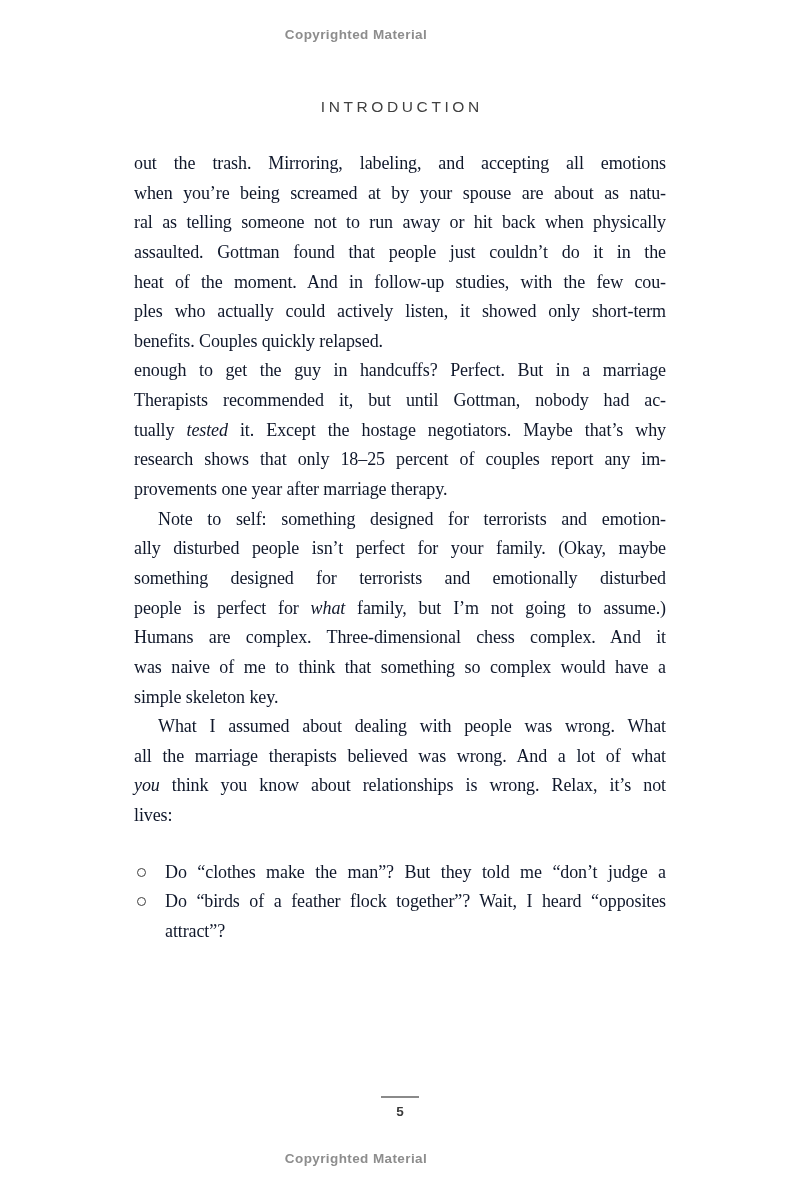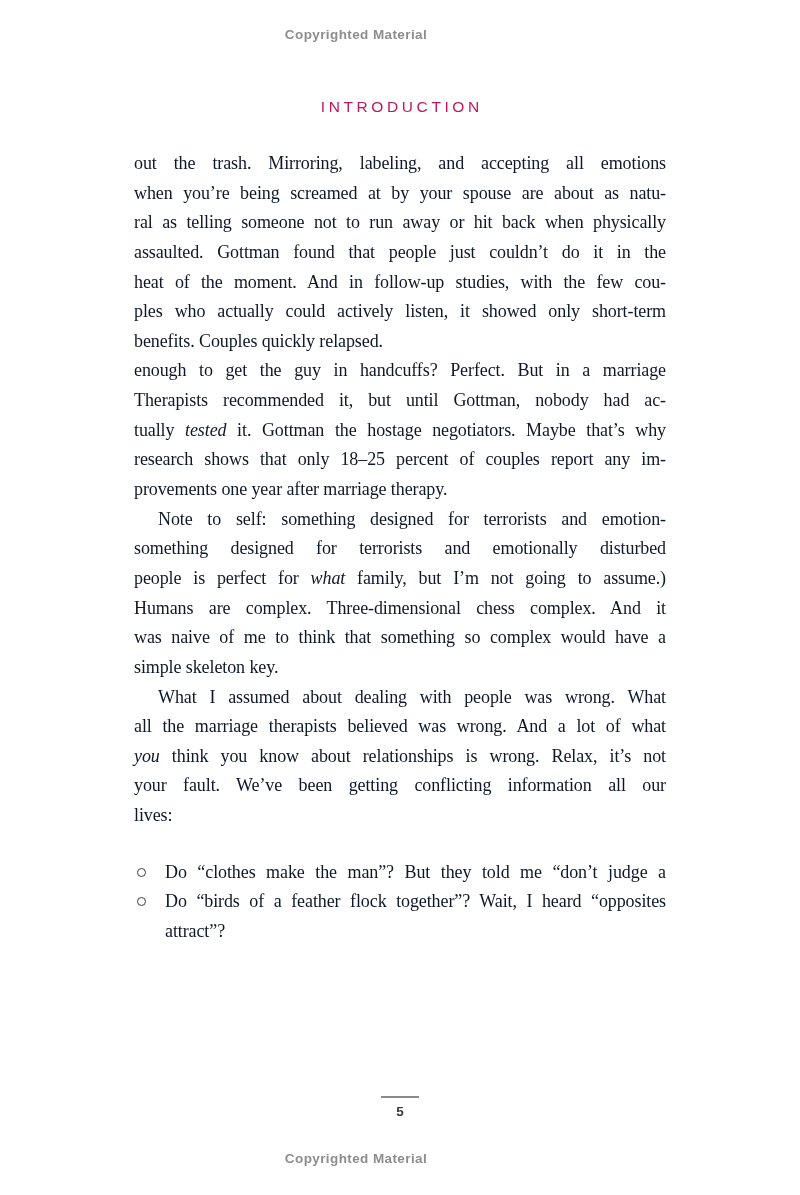--- a/index.html
+++ b/index.html
@@ -19,21 +19,21 @@
     color: #8d8d8d;
   }
   .notice-top { top: 27px; }
   .notice-bottom { top: 1151px; }
   .chapter-heading {
     position: absolute; top: 98px; left: 0; width: 800px;
     text-align: center;
     font-family: "Liberation Sans", sans-serif;
     font-size: 15.5px; font-weight: 400;
     letter-spacing: 3.6px;
-    color: #be185d;
+    color: #404040;
     text-indent: 3.6px; 
   }
   .body-text {
     position: absolute;
     left: 134px; width: 532px; top: 149px;
     font-size: 18px;
     letter-spacing: -0.1px;
     color: #0f172a;
   }
   .para { margin: 0; }
@@ -86,37 +86,37 @@
       <div class="line"><span>when you’re being screamed at by your spouse are about as natu-</span></div>
       <div class="line"><span>ral as telling someone not to run away or hit back when physically</span></div>
       <div class="line"><span>assaulted. Gottman found that people just couldn’t do it in the</span></div>
       <div class="line"><span>heat of the moment. And in follow-up studies, with the few cou-</span></div>
       <div class="line"><span>ples who actually could actively listen, it showed only short-term</span></div>
       <div class="line last"><span>benefits. Couples quickly relapsed.</span></div>
     </div>
     <div class="para">
       <div class="line"><span>enough to get the guy in handcuffs? Perfect. But in a marriage</span></div>
       <div class="line"><span>Therapists recommended it, but until Gottman, nobody had ac-</span></div>
-      <div class="line"><span>tually </span><em>tested</em><span> it. Gottman the hostage negotiators. Maybe that’s why</span></div>
+      <div class="line"><span>tually </span><em>tested</em><span> it. Except the hostage negotiators. Maybe that’s why</span></div>
       <div class="line"><span>research shows that only 18–25 percent of couples report any im-</span></div>
       <div class="line last"><span>provements one year after marriage therapy.</span></div>
     </div>
     <div class="para">
       <div class="line indent"><span>Note to self: something designed for terrorists and emotion-</span></div>
+      <div class="line"><span>ally disturbed people isn’t perfect for your family. (Okay, maybe</span></div>
       <div class="line"><span>something designed for terrorists and emotionally disturbed</span></div>
       <div class="line"><span>people is perfect for </span><em>what</em><span> family, but I’m not going to assume.)</span></div>
       <div class="line"><span>Humans are complex. Three-dimensional chess complex. And it</span></div>
       <div class="line"><span>was naive of me to think that something so complex would have a</span></div>
       <div class="line last"><span>simple skeleton key.</span></div>
     </div>
     <div class="para">
       <div class="line indent"><span>What I assumed about dealing with people was wrong. What</span></div>
       <div class="line"><span>all the marriage therapists believed was wrong. And a lot of what</span></div>
       <div class="line"><em>you</em><span> think you know about relationships is wrong. Relax, it’s not</span></div>
-      <div class="line"><span>your fault. We’ve been getting conflicting information all our</span></div>
       <div class="line last"><span>lives:</span></div>
     </div>
     <div class="bullet-list">
       <div class="bullet">
         <div class="bullet-marker-col">
           <span class="bullet-marker"></span>
         </div>
         <div class="bullet-lines">
           <div class="line"><span>Do “clothes make the man”? But they told me “don’t judge a</span></div>
         </div>

